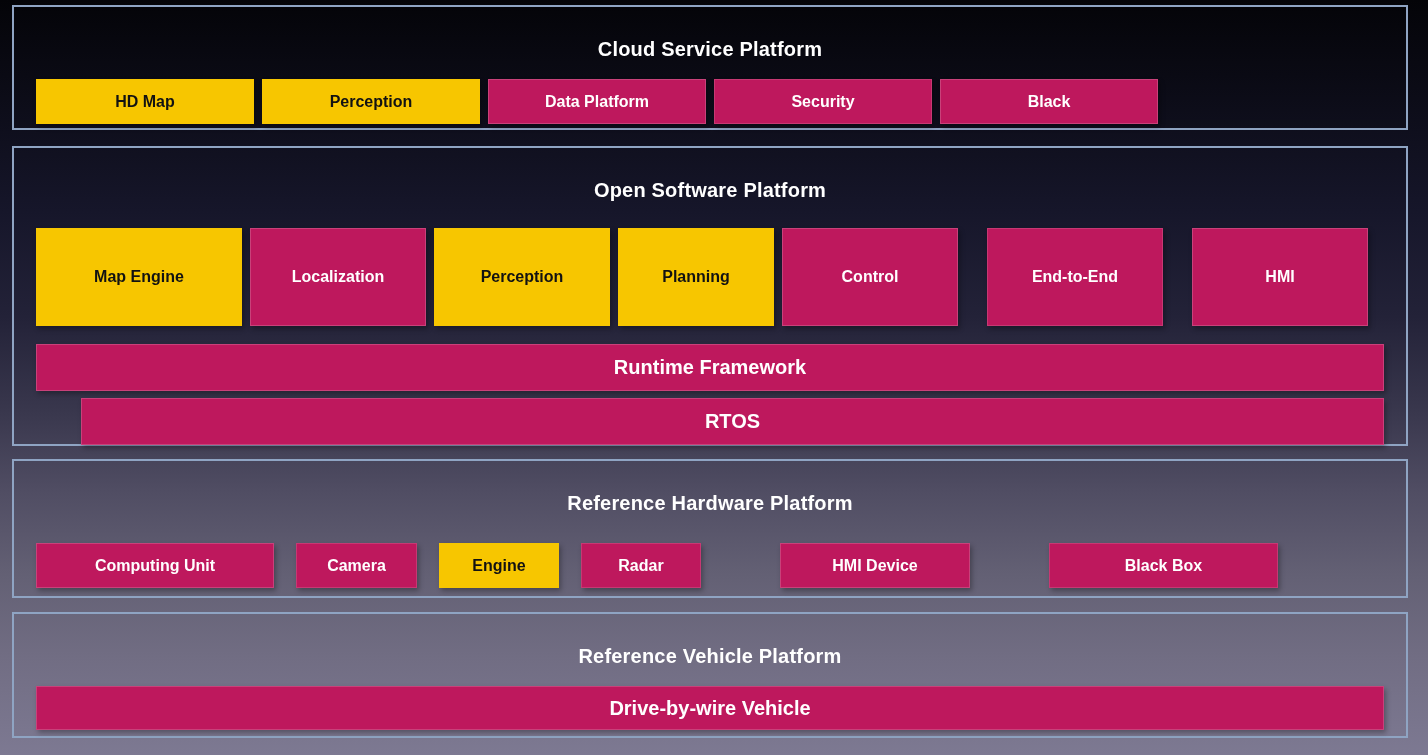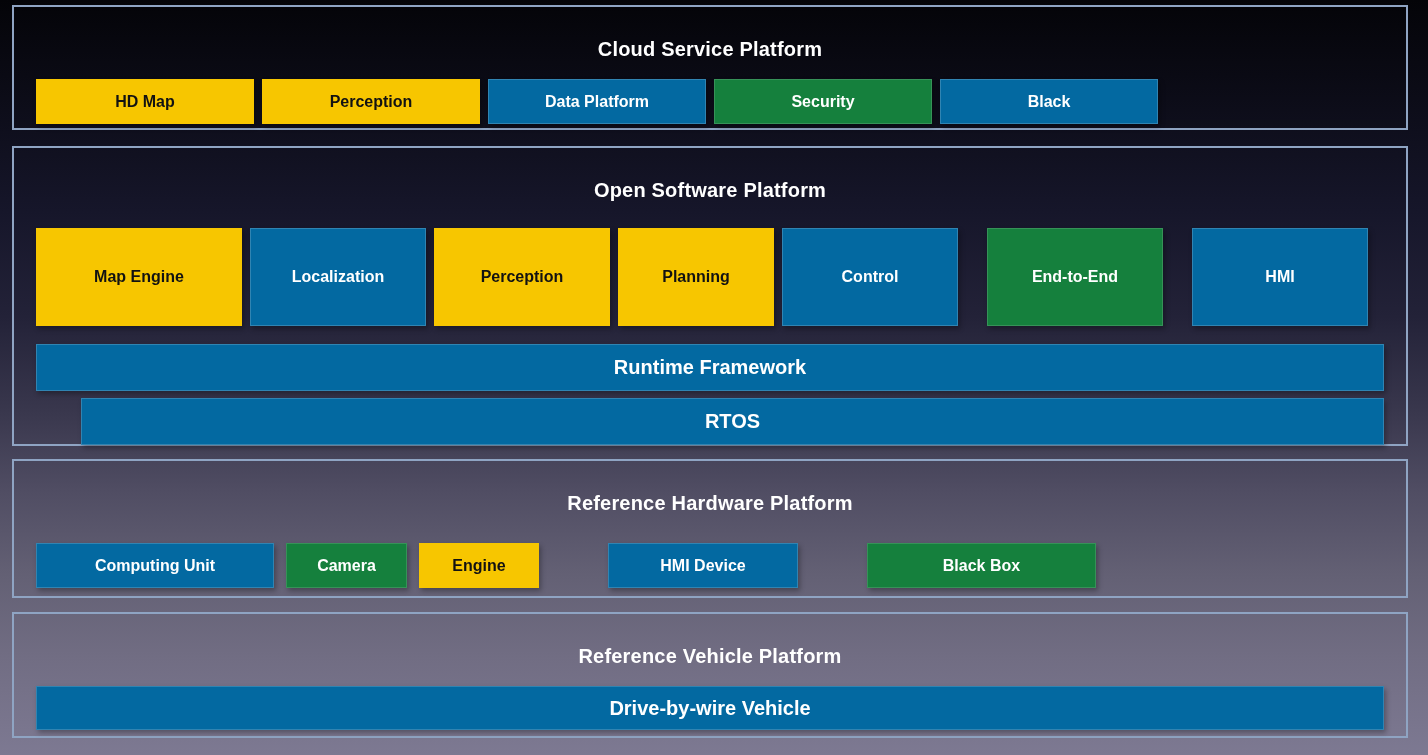--- a/index.html
+++ b/index.html
@@ -38,32 +38,32 @@
     font-size:20px;
     font-weight:700;
     line-height:28px;
     letter-spacing:0.2px;
   }
   .row{display:flex;align-items:stretch;}
   .row-cloud{gap:8px;margin-top:12px;}
   .row-cloud .box{height:45px;width:218px;}
   .row-modules{gap:8px;margin-top:24px;}
   .row-modules .box{height:98px;}
-  .row-hw{gap:12px;margin-top:26px;}
+  .row-hw{gap:22px;margin-top:26px;}
   .row-hw .box{height:45px;}
   .box{
     display:flex;align-items:center;justify-content:center;
     font-size:16px;font-weight:700;color:#ffffff;
     box-sizing:border-box;
     box-shadow:2px 3px 5px rgba(0,0,0,0.30);
     text-align:center;
   }
   .yellow{background:#f7c600;color:#121212;}
-  .blue{background:#0369a1;box-shadow:inset 0 0 0 1px rgba(255,255,255,0.18),2px 3px 5px rgba(0,0,0,0.30);}
-  .red{background:#15803d;box-shadow:inset 0 0 0 1px rgba(255,255,255,0.14),2px 3px 5px rgba(0,0,0,0.30);}
+  .blue{background:#be185d;box-shadow:inset 0 0 0 1px rgba(255,255,255,0.18),2px 3px 5px rgba(0,0,0,0.30);}
+  .red{background:#be185d;box-shadow:inset 0 0 0 1px rgba(255,255,255,0.14),2px 3px 5px rgba(0,0,0,0.30);}
   .bar{
     height:47px;margin-top:18px;
     display:flex;align-items:center;justify-content:center;
     font-size:20px;font-weight:700;color:#ffffff;
   }
   .bar + .bar{margin-top:7px;margin-left:45px;}
   .bar-vehicle{height:44px;margin-top:14px;}
   
   .w-me{width:206px}.w-mod{width:176px}.w-pla{width:156px}
   .ml21{margin-left:21px}
@@ -102,20 +102,21 @@
     <div class="bar blue">Runtime Framework</div>
     <div class="bar blue">RTOS</div>
   </section>
 
   <section class="panel panel-hardware">
     <h2 class="panel-title">Reference Hardware Platform</h2>
     <div class="row row-hw">
       <div class="box blue w-cu">Computing Unit</div>
       <div class="box red w-cam">Camera</div>
       <div class="box yellow w-lid">Engine</div>
+      <div class="box red w-rad">Radar</div>
       <div class="box blue w-hmi ml57">HMI Device</div>
       <div class="box red w-bb ml57">Black Box</div>
     </div>
   </section>
 
   <section class="panel panel-vehicle">
     <h2 class="panel-title">Reference Vehicle Platform</h2>
     <div class="bar blue bar-vehicle">Drive-by-wire Vehicle</div>
   </section>
 

